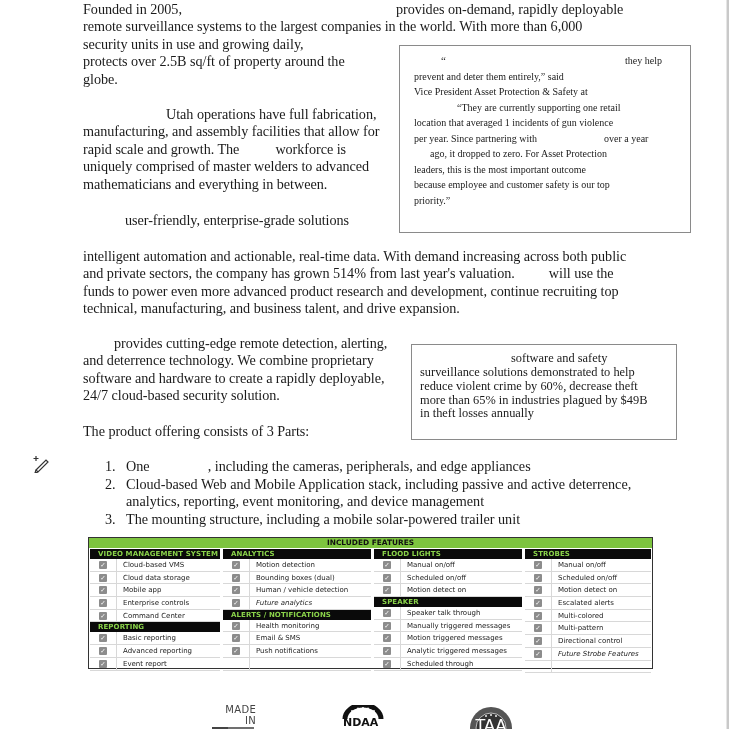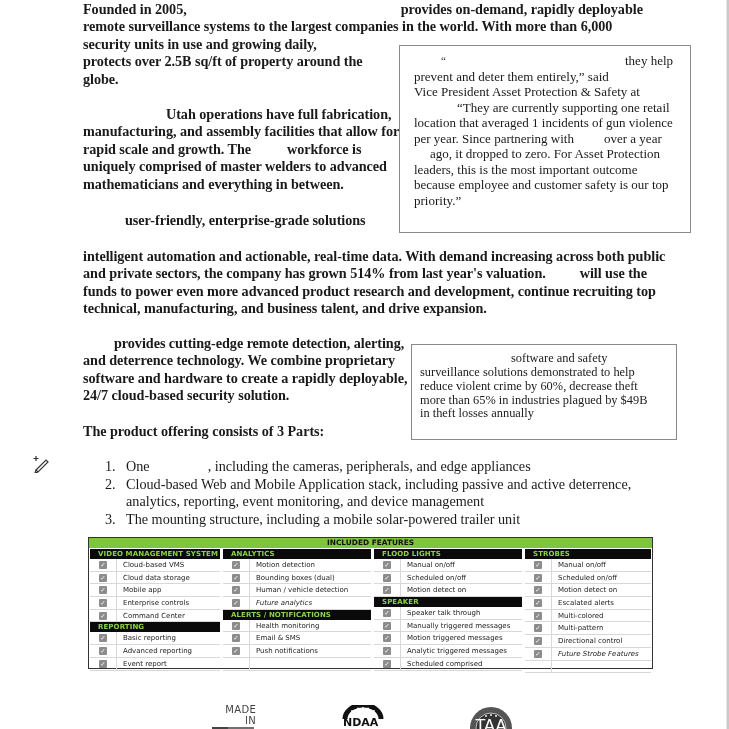--- a/index.html
+++ b/index.html
@@ -1,22 +1,22 @@
 <!DOCTYPE html>
 <html><head>
 <meta charset="utf-8">
 <style>
   html, body { margin:0; padding:0; }
   body { width:729px; height:729px; overflow:hidden; background:#ffffff; position:relative;
          font-family:"Liberation Serif", serif; color:#1a1a1a; }
   .page { position:absolute; left:0; top:0; width:727px; height:729px; background:#fff; }
   .edge { position:absolute; right:0; top:0; width:2px; height:729px; background:#c9c9c9; border-left:1px solid #e6e6e6; }
-  .line { position:absolute; left:83px; font-size:14.2px; line-height:17.5px; white-space:nowrap; letter-spacing:-0.05px;font-weight:bold; }
+  .line { position:absolute; left:83px; font-size:14.2px; line-height:17.5px; white-space:nowrap; letter-spacing:-0.05px; }
   .box { position:absolute; border:1px solid #8a8a8a; background:#fff; }
-  .box .bl { position:absolute; font-size:13px; line-height:15.6px; white-space:nowrap; font-family:"Liberation Serif", serif; }
+  .box .bl { position:absolute; font-size:10px; line-height:15.6px; white-space:nowrap; font-family:"Liberation Serif", serif; }
   .box2 .bl { font-size:12.4px; line-height:13.8px; }
   .list { position:absolute; left:105px; font-size:14.2px; line-height:17.5px; white-space:nowrap; }
   .list .num { display:inline-block; width:21px; }
   .pen { position:absolute; left:32px; top:455px; width:20px; height:18px; }
   .feat { position:absolute; left:88px; top:537px; width:563px; height:130px; border:1px solid #333; background:#fff;
           font-family:"DejaVu Sans", sans-serif; font-size:7px; }
   .feat-head { height:10px; background:#7dc43f; text-align:center; font-weight:bold; font-size:7.4px; line-height:10px; color:#111; }
   .col { position:absolute; top:11px; }
   .sec { height:10px; background:#0a0a0a; color:#8ad34a; font-weight:bold; line-height:10px; padding-left:8px; font-size:7px; letter-spacing:0.1px; }
   .row { height:11.7px; border-bottom:1px solid #d8d8d8; position:relative; }
@@ -235,21 +235,21 @@
           <span class="lbl">Motion triggered messages</span>
         </div>
       <div class="row">
           <span class="cb">✓</span>
           <span class="div"></span>
           <span class="lbl">Analytic triggered messages</span>
         </div>
       <div class="row">
           <span class="cb">✓</span>
           <span class="div"></span>
-          <span class="lbl">Scheduled comprised</span>
+          <span class="lbl">Scheduled through</span>
         </div>
     </div>
 
     <div class="col" style="left:436px; width:126px;">
       <div class="sec">STROBES</div>
       <div class="row">
           <span class="cb">✓</span>
           <span class="div"></span>
           <span class="lbl">Manual on/off</span>
         </div>

